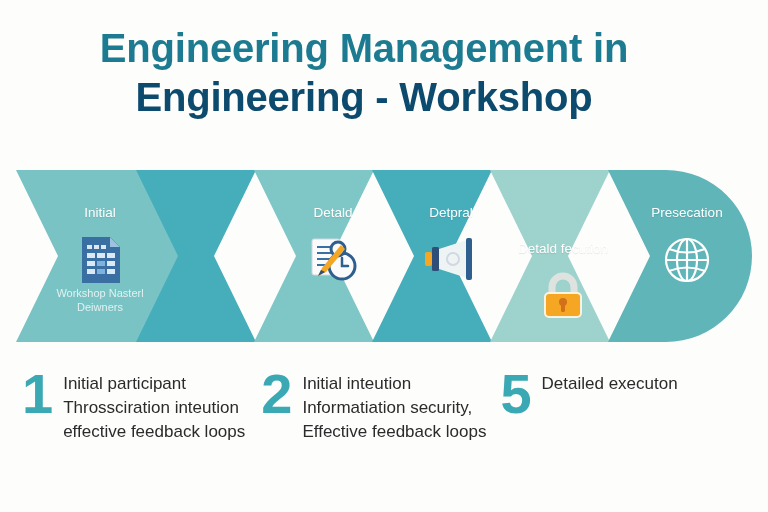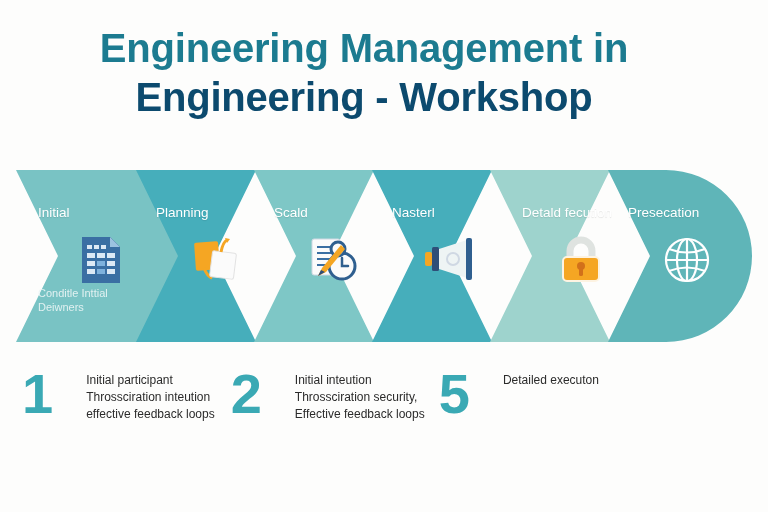--- a/index.html
+++ b/index.html
@@ -51,20 +51,21 @@
   #band-stages {
     position: absolute;
     top: 0; left: 0;
     width: 736px;
     height: 172px;
   }
   .stage {
     position: absolute;
     top: 0;
     height: 172px;
+    text-align: center;
     text-decoration: underline;
   }
   .stage-label {
     position: absolute;
     top: 36px;
     left: 0;
     width: 100%;
     color: #ffffff;
     font-size: 13.5px;
     line-height: 1;
@@ -111,24 +112,23 @@
     line-height: 0.92;
     margin-right: 10px;
     margin-top: 2px;
     flex: 0 0 auto;
   }
   .bullet-lines {
     padding-top: 6px;
   }
   .bullet-line {
     color: #2b2b2b;
-    font-size: 12px;
+    font-size: 17px;
     line-height: 1.42;
     white-space: nowrap;
-    margin-left: 23px;
   }
   #bullet-1 { margin-right: 16px; }
   #bullet-2 { margin-right: 14px; }
 </style>
 </head>
 <body style="background: rgb(253, 253, 252);">
 
 <div id="title-block">
   <div class="title-line" style="color: rgb(28, 123, 144);">Engineering Management in</div>
   <div class="title-line" style="color: #0c4a6e;">Engineering - Workshop</div>
@@ -169,71 +169,58 @@
           <rect x="35" y="21" width="8" height="5" fill="#dce9f5"></rect>
           <rect x="15" y="29" width="8" height="5" fill="#dce9f5"></rect>
           <rect x="25" y="29" width="8" height="5" fill="#7fb2dd"></rect>
           <rect x="35" y="29" width="8" height="5" fill="#dce9f5"></rect>
           <rect x="15" y="37" width="8" height="5" fill="#dce9f5"></rect>
           <rect x="25" y="37" width="8" height="5" fill="#7fb2dd"></rect>
           <rect x="35" y="37" width="8" height="5" fill="#dce9f5"></rect>
         </svg>
       </div>
       <div class="stage-sub">
-        <div>Conditle Inttial</div>
+        <div>Workshop Nasterl</div>
         <div>Deiwners</div>
       </div>
     </div>
 
-    <div class="stage" id="stage-1" style="left:140px; width:118px;">
-      <div class="stage-label">Planning</div>
-      <div class="stage-icon">
-        <svg viewBox="0 0 56 56" width="56" height="56">
-          <rect x="8" y="10" width="24" height="28" rx="2" fill="#f5a623" transform="rotate(-4 20 24)"></rect>
-          <path d="M17,36 q3,8 8,10" stroke="#f5a623" stroke-width="3" fill="none"></path>
-          <path d="M21,44 l5,-2 l-1,5 z" fill="#f5a623"></path>
-          <rect x="24" y="20" width="24" height="26" rx="2" fill="#fbfbfb" stroke="#e2e2e2" transform="rotate(7 36 33)"></rect>
-          <path d="M34,20 q2,-10 6,-12" stroke="#f5a623" stroke-width="3" fill="none"></path>
-          <path d="M38,6 l5,1 l-3,4 z" fill="#f5a623"></path>
-        </svg>
-      </div>
-    </div>
 
     <div class="stage" id="stage-2" style="left:258px; width:118px;">
-      <div class="stage-label">Scald</div>
+      <div class="stage-label">Detald</div>
       <div class="stage-icon">
         <svg viewBox="0 0 56 56" width="56" height="56">
           <rect x="7" y="7" width="28" height="36" rx="2" fill="#fbfbfb" stroke="#cfd8e3"></rect>
           <rect x="12" y="14" width="18" height="2" fill="#3a6fa3"></rect>
           <rect x="12" y="20" width="18" height="2" fill="#3a6fa3"></rect>
           <rect x="12" y="26" width="14" height="2" fill="#3a6fa3"></rect>
           <rect x="12" y="32" width="16" height="2" fill="#3a6fa3"></rect>
           <circle cx="37" cy="34" r="13" fill="#fbfbfb" stroke="#2f5f8f" stroke-width="3"></circle>
           <path d="M37,26 V34 h6" stroke="#2f5f8f" stroke-width="2.5" fill="none" stroke-linecap="round"></path>
           <circle cx="33" cy="17" r="7" fill="#fbfbfb" stroke="#2f5f8f" stroke-width="3"></circle>
           <path d="M36,13 L17,36 l-4,8 l8,-4 L40,17 z" fill="#f5a623"></path>
           <path d="M13,44 l3,-6 l4,2 z" fill="#2f4e78"></path>
         </svg>
       </div>
     </div>
 
     <div class="stage" id="stage-3" style="left:376px; width:118px;">
-      <div class="stage-label">Nasterl</div>
+      <div class="stage-label">Detpral</div>
       <div class="stage-icon">
         <svg viewBox="0 0 56 56" width="56" height="56">
           <rect x="2" y="20" width="7" height="14" rx="2" fill="#f5a623"></rect>
           <rect x="9" y="15" width="7" height="24" rx="1.5" fill="#2f4e78"></rect>
           <path d="M16,17 L44,8 V46 L16,37 Z" fill="#eef4f4"></path>
           <rect x="43" y="6" width="6" height="42" rx="2" fill="#2f5f8f"></rect>
           <circle cx="30" cy="27" r="6" fill="none" stroke="#cfd8e3" stroke-width="2"></circle>
         </svg>
       </div>
     </div>
 
-    <div class="stage" id="stage-4" style="left:506px; width:118px;">
+    <div class="stage" id="stage-4" style="left:488px; width:118px;margin-top:36px;">
       <div class="stage-label">Detald fecution</div>
       <div class="stage-icon">
         <svg viewBox="0 0 56 56" width="56" height="56">
           <path d="M17,26 V19 a11,11 0 0 1 22,0 V26" fill="none" stroke="#dfe3e0" stroke-width="7"></path>
           <rect x="10" y="25" width="36" height="24" rx="4" fill="#f5a623" stroke="#fdf3e2" stroke-width="2"></rect>
           <circle cx="28" cy="34" r="4" fill="#d2711a"></circle>
           <rect x="26" y="35" width="4" height="9" rx="1.6" fill="#d2711a"></rect>
         </svg>
       </div>
     </div>
@@ -265,21 +252,21 @@
       <div class="bullet-line">Initial participant</div>
       <div class="bullet-line">Throssciration inteution</div>
       <div class="bullet-line">effective feedback loops</div>
     </div>
   </div>
 
   <div class="bullet" id="bullet-2">
     <div class="bullet-num" style="color: rgb(58, 169, 180);">2</div>
     <div class="bullet-lines">
       <div class="bullet-line">Initial inteution</div>
-      <div class="bullet-line">Throssciration security,</div>
+      <div class="bullet-line">Informatiation security,</div>
       <div class="bullet-line">Effective feedback loops</div>
     </div>
   </div>
 
   <div class="bullet" id="bullet-3">
     <div class="bullet-num" style="color: rgb(58, 169, 180);">5</div>
     <div class="bullet-lines">
       <div class="bullet-line">Detailed executon</div>
     </div>
   </div>

